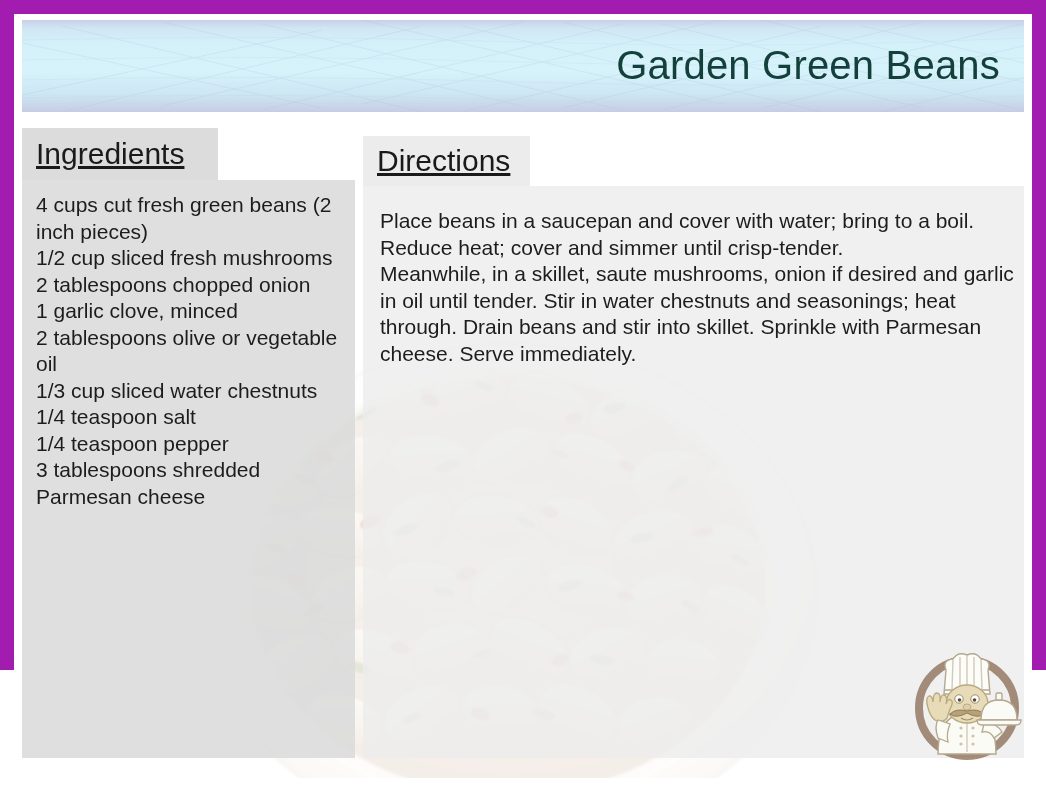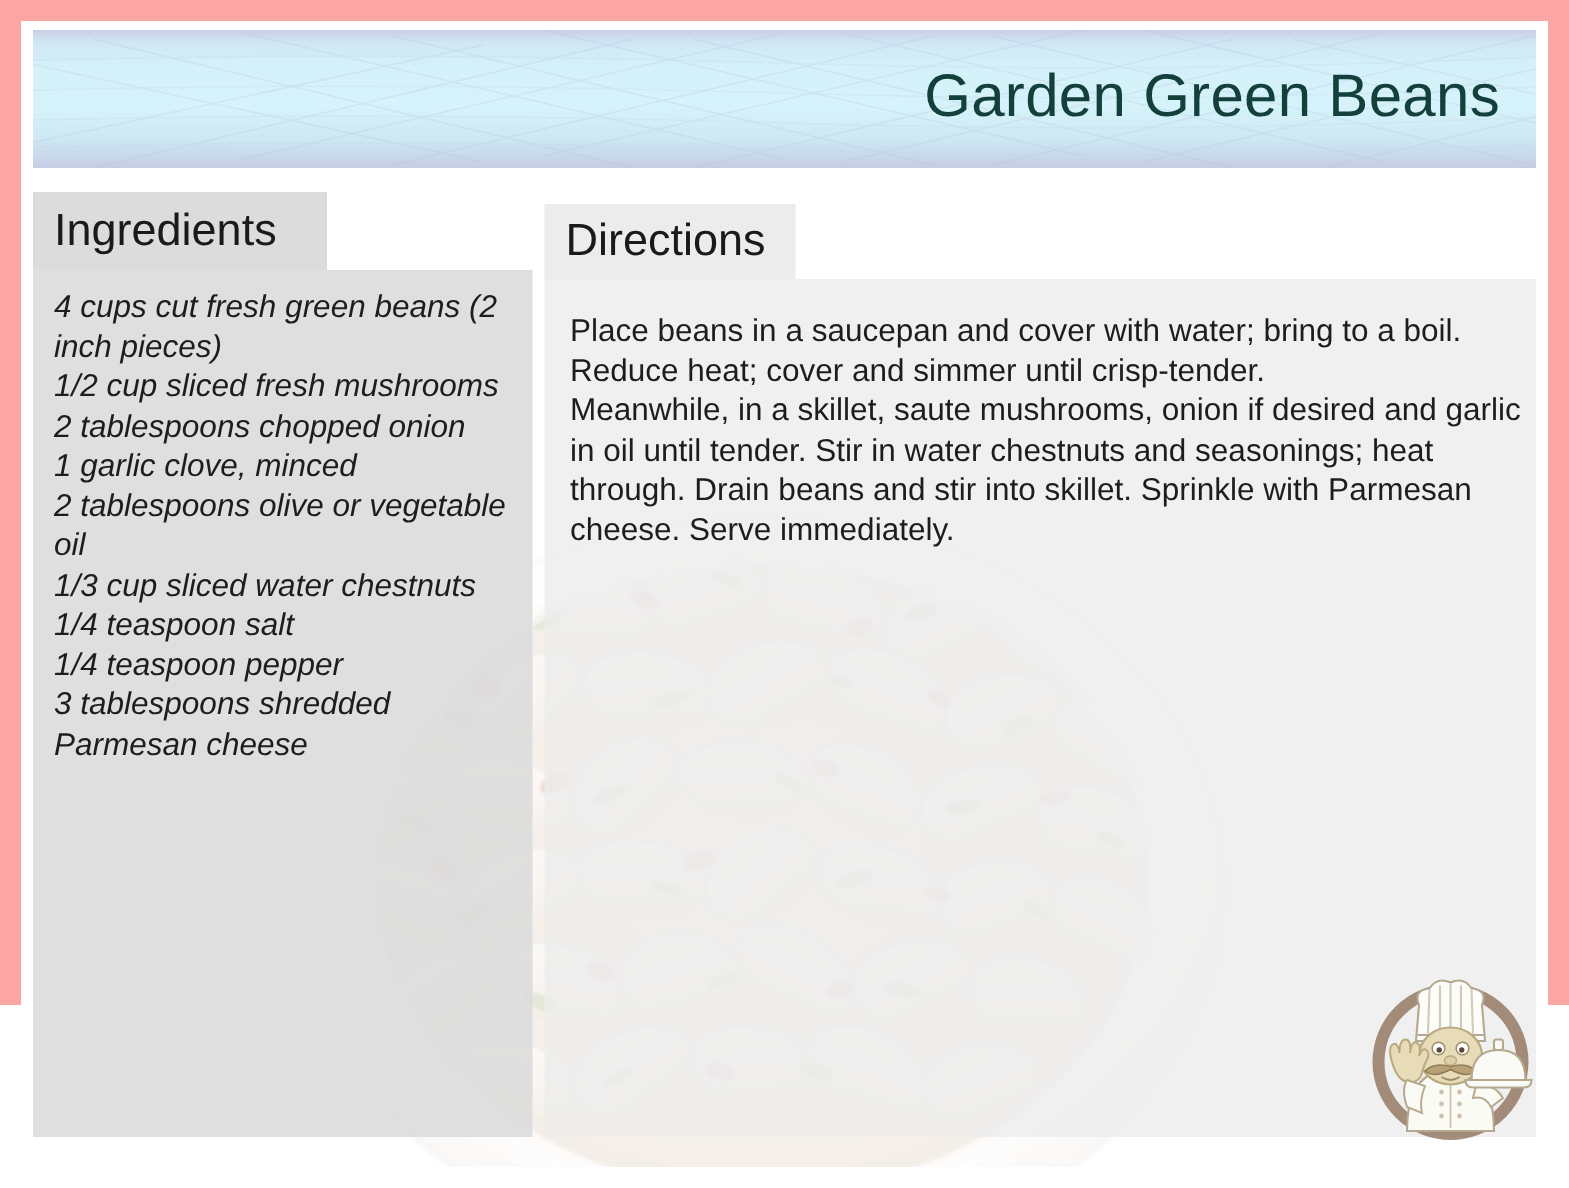--- a/index.html
+++ b/index.html
@@ -10,21 +10,21 @@
     height: 792px;
     overflow: hidden;
     font-family: "Liberation Sans", sans-serif;
   }
 
   
   #slide {
     position: relative;
     width: 1046px;
     height: 670px;
-    background: #fca5a5;
+    background: #a21caf;
   }
 
   #page {
     position: absolute;
     left: 14px;
     top: 14px;
     width: 1018px;
     height: 764px;
     background: #ffffff;
     overflow: hidden;
@@ -85,20 +85,21 @@
     display: flex;
     align-items: center;
     padding-left: 14px;
     z-index: 4;
   }
   .section-tab .tab-label {
     font-size: 30px;
     font-weight: 400;
     color: #1a1a1a;
     line-height: 1;
+    text-decoration: underline;
   }
 
   #tab-ingredients {
     left: 8px;
     top: 114px;
     width: 196px;
     height: 52px;
   }
   #tab-directions {
     left: 349px;
@@ -138,21 +139,20 @@
     left: 8px;
     top: 178px;
     width: 336px;
     padding: 0 10px 0 14px;
     z-index: 5;
   }
   .ingredient-item {
     font-size: 21px;
     line-height: 26.5px;
     color: #1d1d1d;
-    font-style: italic;
   }
 
   #directions-body {
     position: absolute;
     left: 349px;
     top: 194px;
     width: 668px;
     padding: 0 8px 0 17px;
     z-index: 5;
   }

